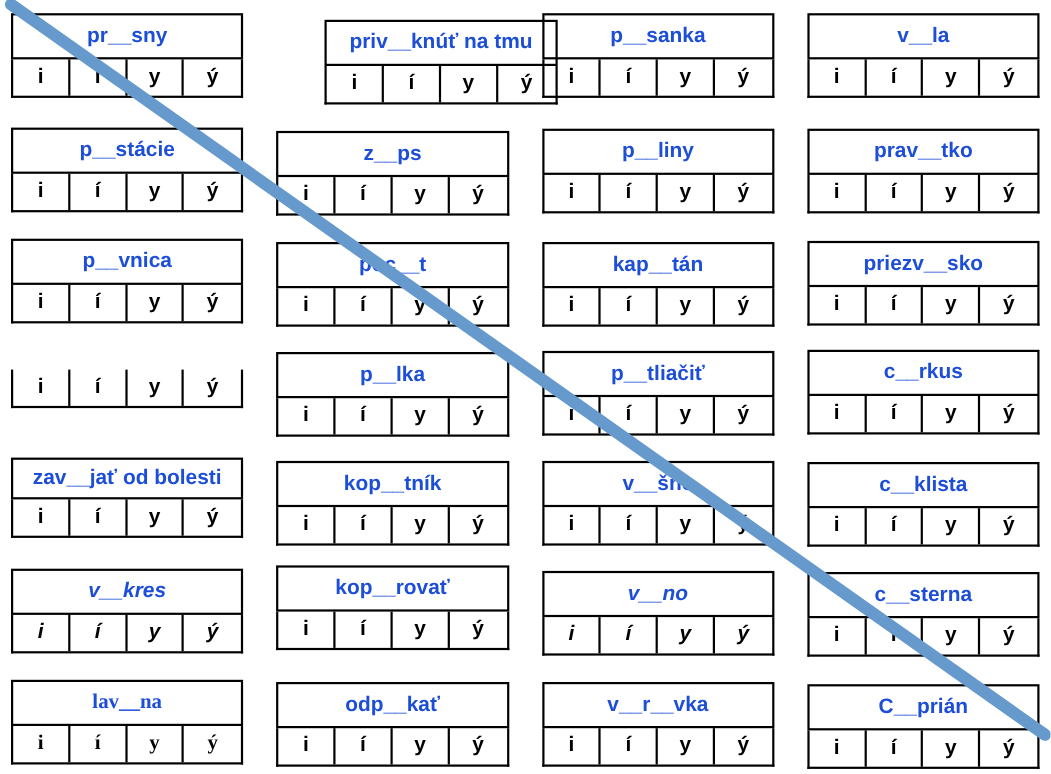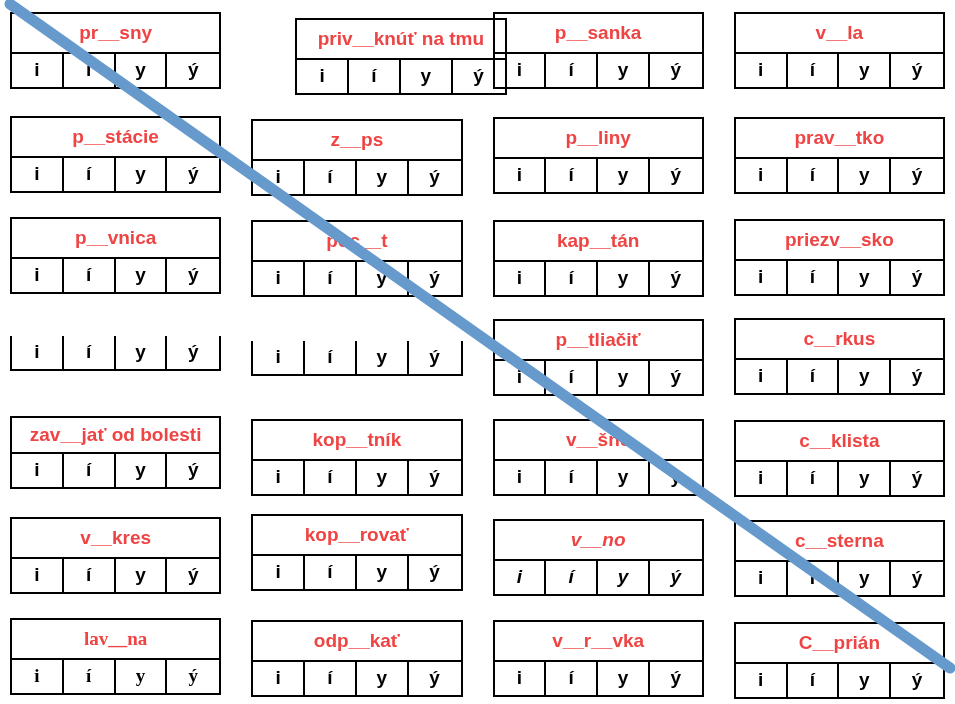--- a/index.html
+++ b/index.html
@@ -39,21 +39,21 @@
     align-items: stretch;
     padding: 2px 6px;
     box-sizing: border-box;
   }
   .word-box {
     border: 2px solid #000;
     background: transparent;
     text-align: center;
     font-size: 19px;
     font-weight: bold;
-    color: #ef4444;
+    color: #1d4ed8;
     padding: 7px 4px;
     line-height: 1.25;
     box-sizing: border-box;
   }
   .word-box.two-line {
     padding: 5px 4px;
   }
   .opts {
     display: grid;
     grid-template-columns: repeat(4, 1fr);
@@ -227,20 +227,21 @@
           <div class="opts">
             <div class="opt">i</div>
             <div class="opt">í</div>
             <div class="opt">y</div>
             <div class="opt">ý</div>
           </div>
         </div>
       </div>
       <div class="cell col2">
         <div class="cell-inner" style="margin-top: 14px;">
+          <div class="word-box">p__lka</div>
           <div class="opts">
             <div class="opt">i</div>
             <div class="opt">í</div>
             <div class="opt">y</div>
             <div class="opt">ý</div>
           </div>
         </div>
       </div>
       <div class="cell col3">
         <div class="cell-inner" style="margin-top: 12px;">
@@ -302,21 +303,21 @@
           <div class="word-box">c__klista</div>
           <div class="opts">
             <div class="opt">i</div>
             <div class="opt">í</div>
             <div class="opt">y</div>
             <div class="opt">ý</div>
           </div>
         </div>
       </div>
       <div class="cell col1">
-        <div class="cell-inner" style="margin-top: 6px;">
+        <div class="cell-inner" style="margin-top: 6px; font-style: italic;">
           <div class="word-box">v__kres</div>
           <div class="opts">
             <div class="opt">i</div>
             <div class="opt">í</div>
             <div class="opt">y</div>
             <div class="opt">ý</div>
           </div>
         </div>
       </div>
       <div class="cell col2">

